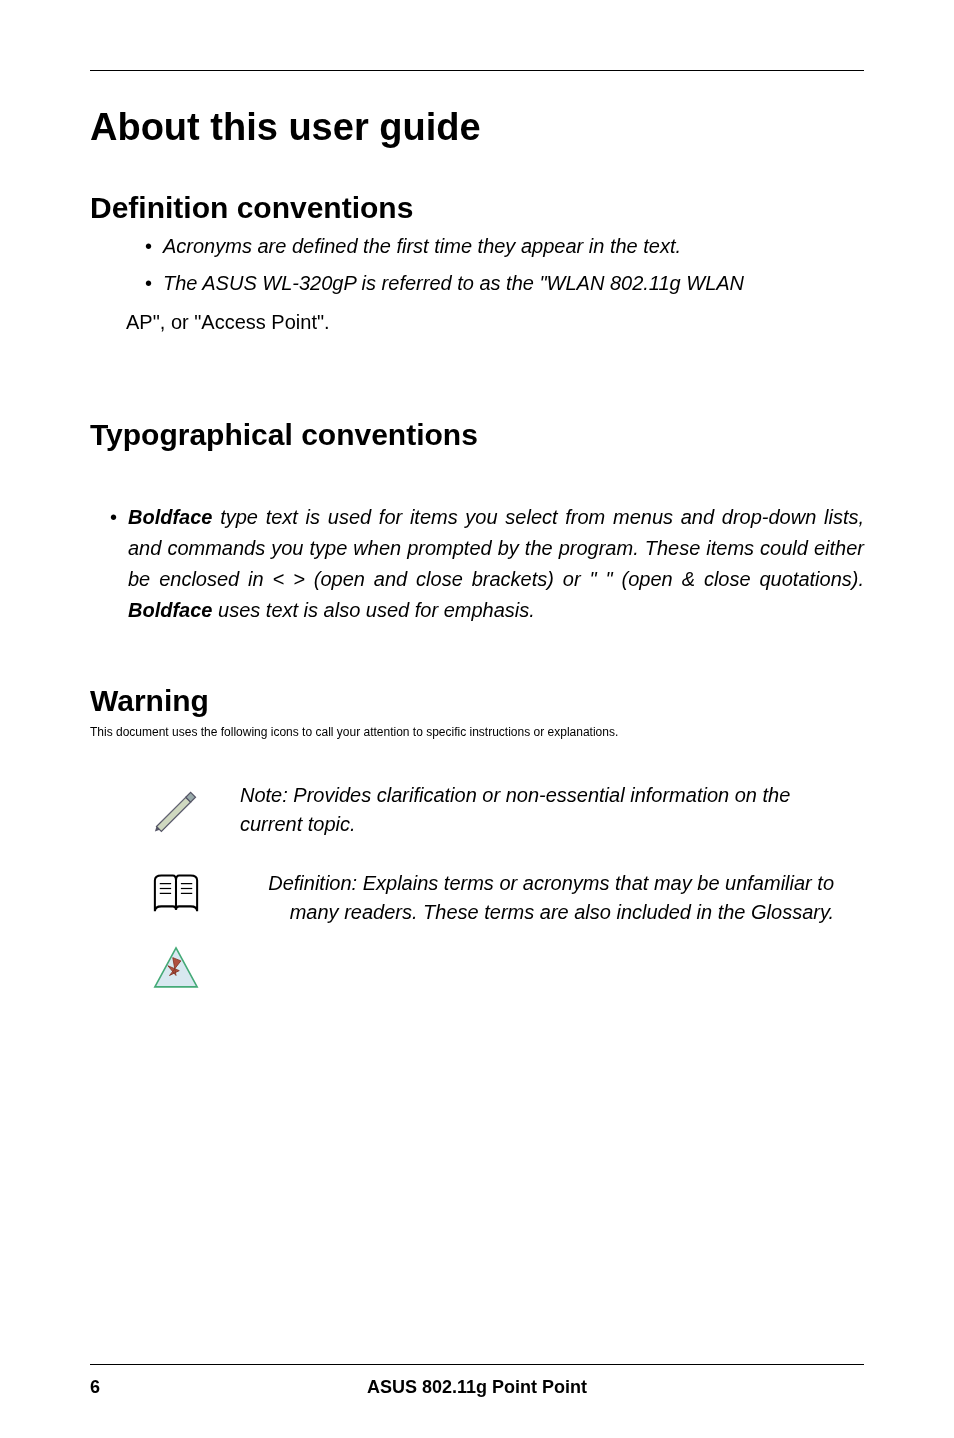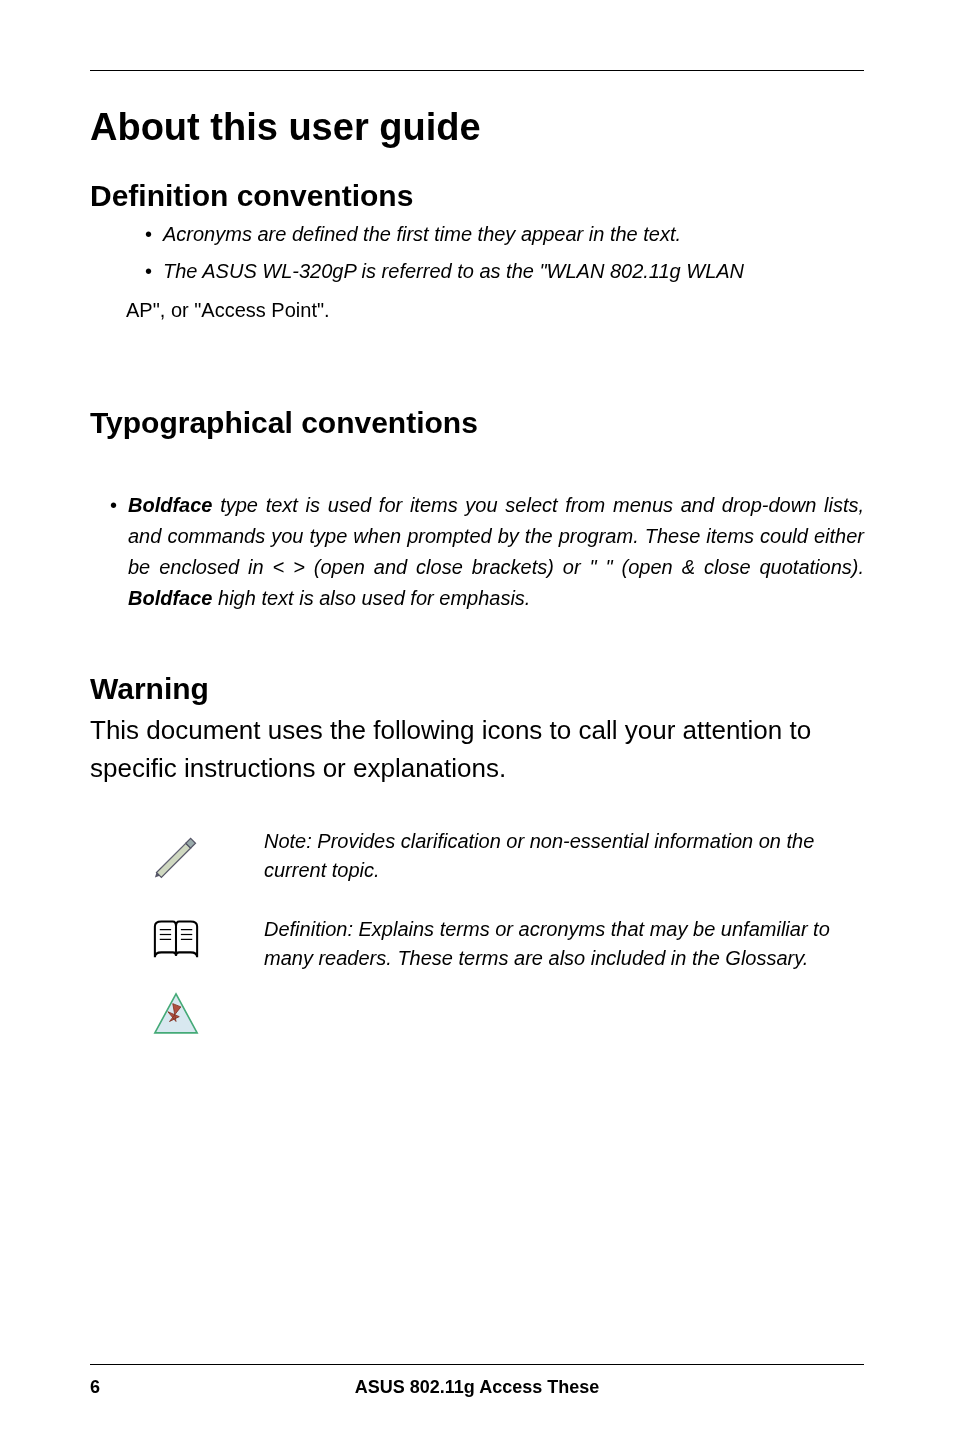--- a/index.html
+++ b/index.html
@@ -15,21 +15,21 @@
       padding: 70px 90px 40px 90px;
       position: relative;
     }
     .top-rule {
       border-top: 1.5px solid #000;
       margin-bottom: 35px;
     }
     h1 {
       font-size: 38px;
       font-weight: bold;
-      margin-bottom: 30px;
+      margin-bottom: 42px;
     }
     h2 {
       font-size: 30px;
       font-weight: bold;
       margin-bottom: 6px;
     }
     .bullet-list {
       padding-left: 55px;
       margin-bottom: 8px;
     }
@@ -57,31 +57,30 @@
       height: 50px;
     }
     .typo-section .bullet-list {
       padding-left: 20px;
       margin-top: 50px;
     }
     .typo-section .bullet-text {
       text-align: justify;
     }
     .symbols-intro {
-      font-size: 26px;
+      font-size: 12px;
       line-height: 1.45;
       margin-top: 6px;
       margin-bottom: 40px;
     }
     .symbol-row {
       display: flex;
       align-items: flex-start;
       padding-left: 60px;
       margin-bottom: 30px;
-      gap: 24px;
     }
     .symbol-icon {
       width: 90px;
       flex-shrink: 0;
       display: flex;
       align-items: flex-start;
       justify-content: flex-start;
     }
     .symbol-icon svg {
       width: 52px;
@@ -89,20 +88,21 @@
     }
     .symbol-text {
       flex: 1;
       font-style: italic;
       font-size: 20px;
       line-height: 1.45;
       padding-right: 30px;
     }
     .symbol-row.tight {
       margin-bottom: 16px;
+      text-align: right;
     }
     .footer {
       position: absolute;
       bottom: 40px;
       left: 90px;
       right: 90px;
       border-top: 1.5px solid #000;
       padding-top: 12px;
       display: flex;
       align-items: center;
@@ -142,21 +142,21 @@
 <div class="indent-cont">AP", or "Access Point".</div>
 
 <div class="section-gap"></div>
 
 <div class="typo-section">
   <h2>Typographical conventions</h2>
   <div class="bullet-list">
     <div class="bullet-item">
       <span class="bullet-dot">•</span>
       <span class="bullet-text">
-        <b>Boldface</b><span> type text is used for items you select from menus and drop-down lists, and commands you type when prompted by the program. These items could either be enclosed in &lt; &gt; (open and close brackets) or " " (open &amp; close quotations). </span><b>Boldface</b><span> high text is also used for emphasis.</span>
+        <b>Boldface</b><span> type text is used for items you select from menus and drop-down lists, and commands you type when prompted by the program. These items could either be enclosed in &lt; &gt; (open and close brackets) or " " (open &amp; close quotations). </span><b>Boldface</b><span> uses text is also used for emphasis.</span>
       </span>
     </div>
   </div>
 </div>
 
 <div class="section-gap"></div>
 
 <h2>Warning</h2>
 <div class="symbols-intro">This document uses the following icons to call your attention to specific instructions or explanations.</div>
 
@@ -193,15 +193,15 @@
   <div class="symbol-icon">
     <svg viewBox="0 0 64 64">
       <path d="M32 6 L58 54 L6 54 Z" fill="#d8e8f0" stroke="#4a7" stroke-width="2"></path>
       <path d="M28 18 L32 40 L22 28 L36 34 L24 40 L38 22 Z" fill="#b05040" stroke="#803020" stroke-width="1"></path>
     </svg>
   </div>
 </div>
 
 <div class="footer">
   <span class="footer-page">6</span>
-  <span class="footer-title">ASUS 802.11g Access These</span>
+  <span class="footer-title">ASUS 802.11g Point Point</span>
   <span class="footer-spacer"></span>
 </div>
 
 </body></html>

